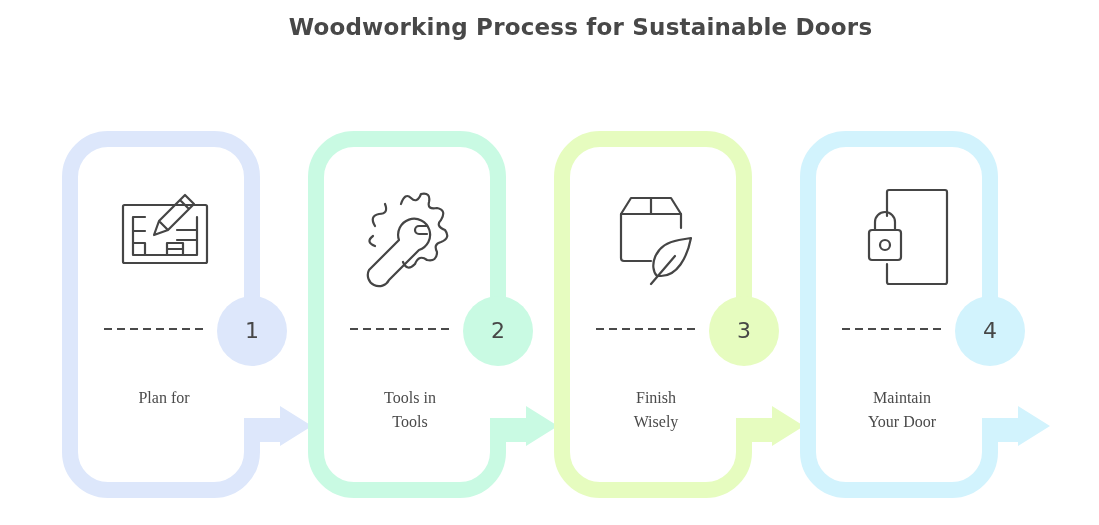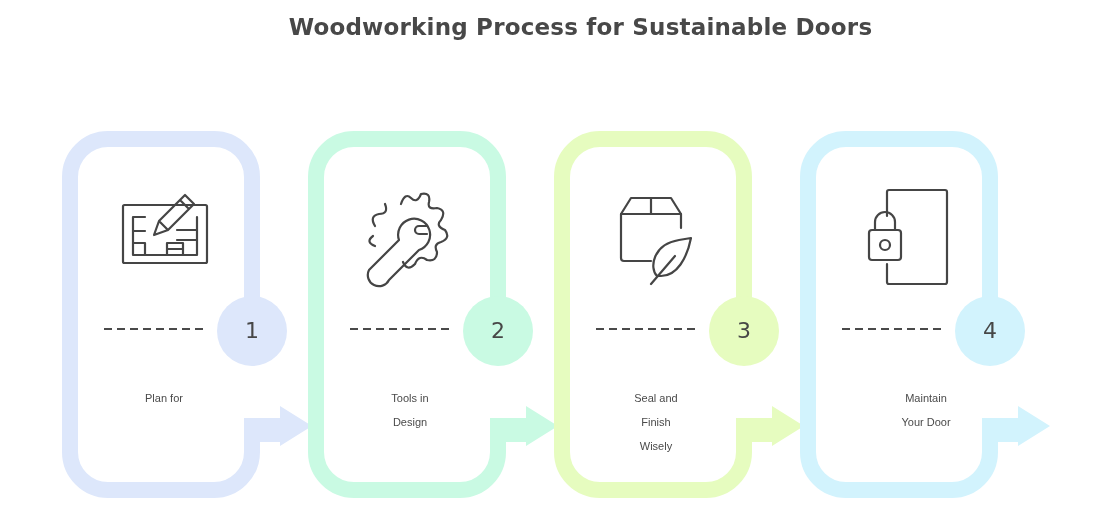--- a/index.html
+++ b/index.html
@@ -3,21 +3,21 @@
   <meta charset="utf-8">
   <style>
     html, body { margin: 0; padding: 0; background: #ffffff; }
     body { width: 1099px; height: 525px; position: relative; overflow: hidden;
            font-family: "DejaVu Sans", sans-serif; color: #454545; }
     .title { position: absolute; left: 0; top: 14px; width: 1099px; text-align: center;
              font-family: "DejaVu Sans", sans-serif; font-weight: bold; font-size: 23px;
              letter-spacing: 0.2px; color: #484848; margin-left: 31px; }
     svg.diagram { position: absolute; left: 0; top: 0; }
     .label { position: absolute; width: 150px; text-align: center;
-             font-family: Liberation Sans, sans-serif; font-size: 11px; line-height: 24px;
+             font-family: Liberation Serif, serif; font-size: 16px; line-height: 24px;
              color: #4a4a4a; }
     .num { position: absolute; width: 70px; height: 70px; line-height: 70px; text-align: center;
            font-family: "DejaVu Sans", sans-serif; font-size: 22px; color: #474747; }
   </style>
 </head>
 <body>
 
 <div class="title">Woodworking Process for Sustainable Doors</div>
 
 <svg class="diagram" width="1099" height="525" viewBox="0 0 1099 525" xmlns="http://www.w3.org/2000/svg">
@@ -65,26 +65,25 @@
 </svg>
 
 <div id="overlays">
     <div class="num" style="left: 217px; top: 296px;">1</div>
     <div class="label" style="left: 89px; top: 386px;">
       <div>Plan for</div>
     </div>
     <div class="num" style="left: 463px; top: 296px;">2</div>
     <div class="label" style="left: 335px; top: 386px;">
       <div>Tools in</div>
-      <div>Design</div>
+      <div>Tools</div>
     </div>
     <div class="num" style="left: 709px; top: 296px;">3</div>
     <div class="label" style="left: 581px; top: 386px;">
-      <div>Seal and</div>
       <div>Finish</div>
       <div>Wisely</div>
     </div>
     <div class="num" style="left: 955px; top: 296px;">4</div>
-    <div class="label" style="left: 851px; top: 386px;">
+    <div class="label" style="left: 827px; top: 386px;">
       <div>Maintain</div>
       <div>Your Door</div>
     </div>
   </div>
 
 </body></html>

